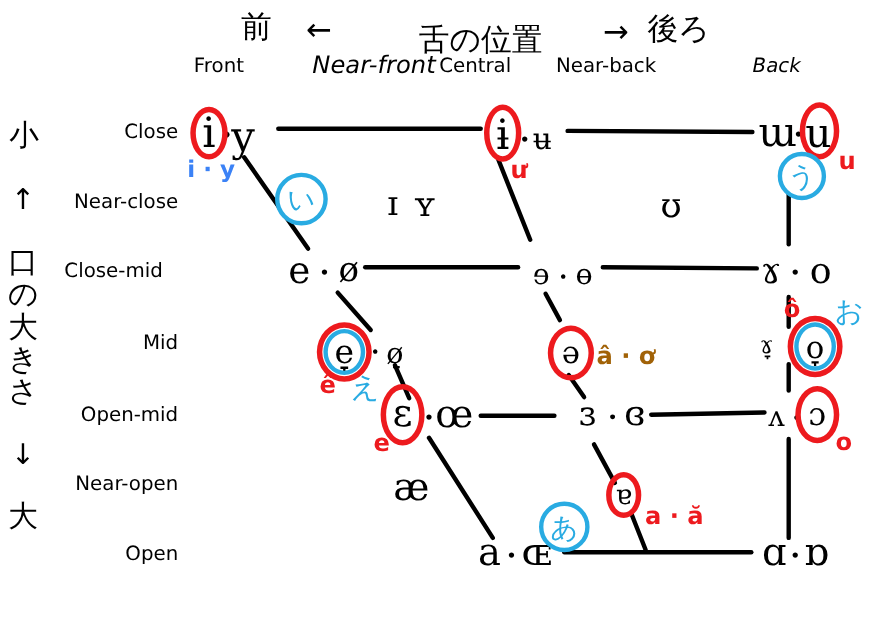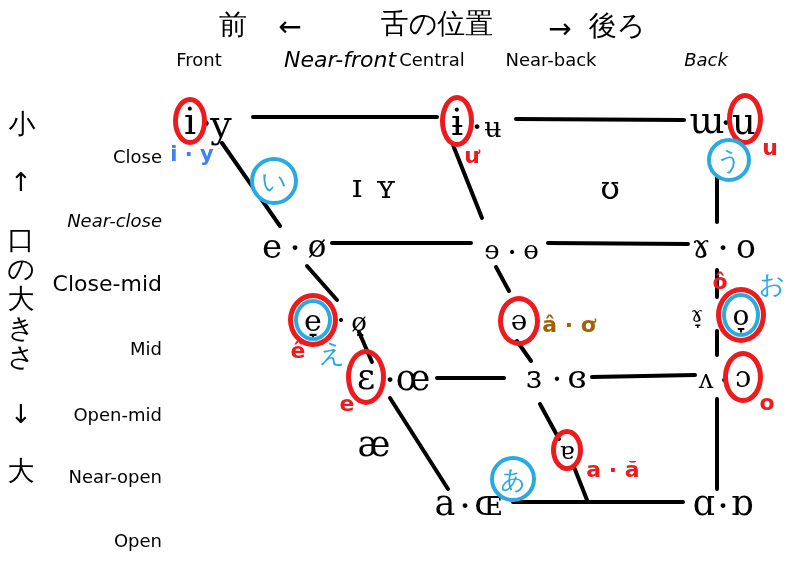--- a/index.html
+++ b/index.html
@@ -1,20 +1,20 @@
 <!DOCTYPE html>
 <html><head>
 <meta charset="utf-8">
 <style>
   html,body{margin:0;padding:0;background:#fff;}
   .stage{position:relative;width:811px;height:562px;background:#ffffff;overflow:hidden;
          font-family:"DejaVu Sans",sans-serif;}
   svg.lines{position:absolute;left:0;top:0;}
   .abs{position:absolute;transform:translate(-50%,-50%);white-space:nowrap;line-height:1;}
-  .absr{position:absolute;transform:translate(-100%,-50%);white-space:nowrap;line-height:1;margin-top:37px;}
+  .absr{position:absolute;transform:translate(-100%,-50%);white-space:nowrap;line-height:1;}
   .jp{font-size:28px;color:#000;}
   .lbl{font-size:18px;color:#000;}
   .ipa{font-family:"DejaVu Serif","Liberation Serif",serif;color:#000;}
   .dot{font-weight:bold;}
   .redlab{font-weight:bold;}
   .circ{position:absolute;transform:translate(-50%,-50%);border-radius:50%;box-sizing:border-box;}
   .kana{display:flex;align-items:center;justify-content:center;}
 </style>
 </head>
 <body>
@@ -38,21 +38,21 @@
       <line x1="540" y1="404" x2="559" y2="439" stroke="#000000" stroke-width="4" stroke-linecap="round"></line>
       <line x1="574" y1="467" x2="587" y2="500" stroke="#000000" stroke-width="4" stroke-linecap="round"></line>
       <line x1="717" y1="150" x2="717" y2="222" stroke="#000000" stroke-width="4" stroke-linecap="round"></line>
       <line x1="717" y1="270" x2="717" y2="297" stroke="#000000" stroke-width="4" stroke-linecap="round"></line>
       <line x1="717" y1="331" x2="717" y2="355" stroke="#000000" stroke-width="4" stroke-linecap="round"></line>
       <line x1="717" y1="399" x2="717" y2="489" stroke="#000000" stroke-width="4" stroke-linecap="round"></line>
     </svg>
 
   <div class="abs jp" style="left:233px;top:25px">前</div>
   <div class="abs jp" style="left:290px;top:27px">←</div>
-  <div class="abs jp" style="left:437px;top:24px">舌の位置</div>
+  <div class="abs jp" style="left:437px;top:36px">舌の位置</div>
   <div class="abs jp" style="left:560px;top:29px">→</div>
   <div class="abs jp" style="left:617px;top:26px">後ろ</div>
 
   <div id="columns">
       <div class="abs lbl" style="left: 199px; top: 60px; font-size: 18px;">Front</div>
       <div class="abs lbl" style="left: 340px; top: 60px; font-size: 22px; font-style: italic;">Near-front</div>
       <div class="abs lbl" style="left: 432px; top: 60px; font-size: 18px;">Central</div>
       <div class="abs lbl" style="left: 551px; top: 60px; font-size: 18px;">Near-back</div>
       <div class="abs lbl" style="left: 706px; top: 60px; font-size: 18px; font-style: italic;">Back</div>
     </div>
@@ -62,22 +62,22 @@
       <div class="abs" style="left: 21px; top: 239px; font-size: 27px;">口</div>
       <div class="abs" style="left: 21px; top: 268px; font-size: 27px;">の</div>
       <div class="abs" style="left: 21px; top: 298px; font-size: 27px;">大</div>
       <div class="abs" style="left: 21px; top: 327px; font-size: 27px;">き</div>
       <div class="abs" style="left: 21px; top: 356px; font-size: 27px;">さ</div>
       <div class="abs" style="left: 21px; top: 414px; font-size: 26px;">↓</div>
       <div class="abs" style="left: 21px; top: 470px; font-size: 27px;">大</div>
     </div>
   <div id="row-labels">
       <div class="absr lbl" style="left: 162px; top: 120px; font-size: 18px;">Close</div>
-      <div class="absr lbl" style="left: 162px; top: 184px; font-size: 18px; font-style: italic;">Near-close</div>
-      <div class="absr lbl" style="left: 162px; top: 247px; font-size: 22px; text-align: right;">Close-mid</div>
+      <div class="absr lbl" style="left: 162px; top: 184px; font-size: 18px;">Near-close</div>
+      <div class="absr lbl" style="left: 148px; top: 247px; font-size: 18px; text-align: right;">Close-mid</div>
       <div class="absr lbl" style="left: 162px; top: 312px; font-size: 18px;">Mid</div>
       <div class="absr lbl" style="left: 162px; top: 378px; font-size: 18px;">Open-mid</div>
       <div class="absr lbl" style="left: 162px; top: 440px; font-size: 18px;">Near-open</div>
       <div class="absr lbl" style="left: 162px; top: 504px; font-size: 18px;">Open</div>
     </div>
   <div id="symbols">
       <div class="abs ipa" style="left: 190px; top: 121px; font-size: 38px;">i</div>
       <div class="abs ipa dot" style="left: 206px; top: 124px; font-size: 30px;">·</div>
       <div class="abs ipa" style="left: 221px; top: 124px; font-size: 38px;">y</div>
       <div class="abs ipa" style="left: 457px; top: 122px; font-size: 38px;">ɨ</div>

